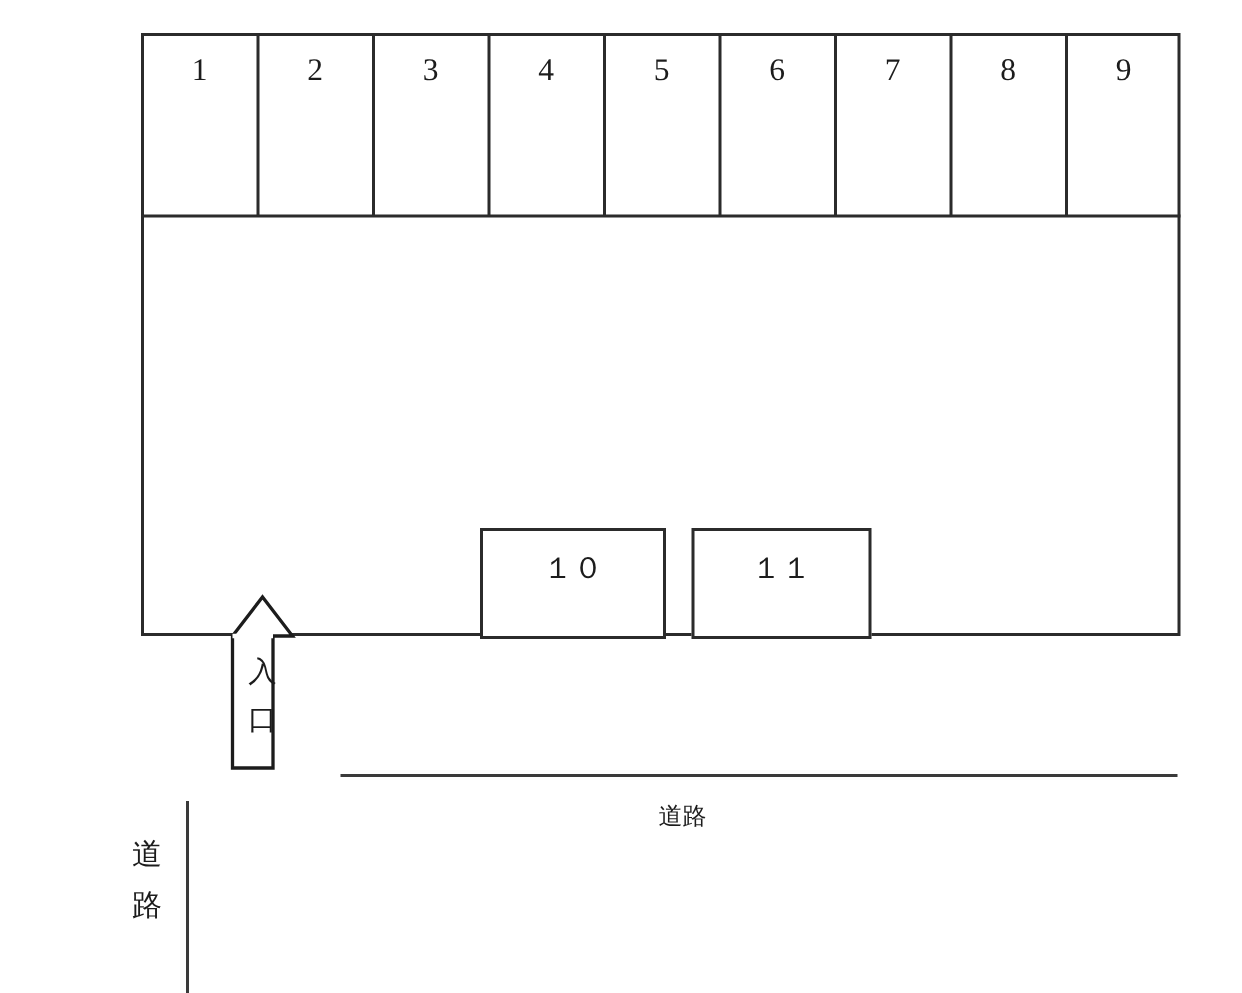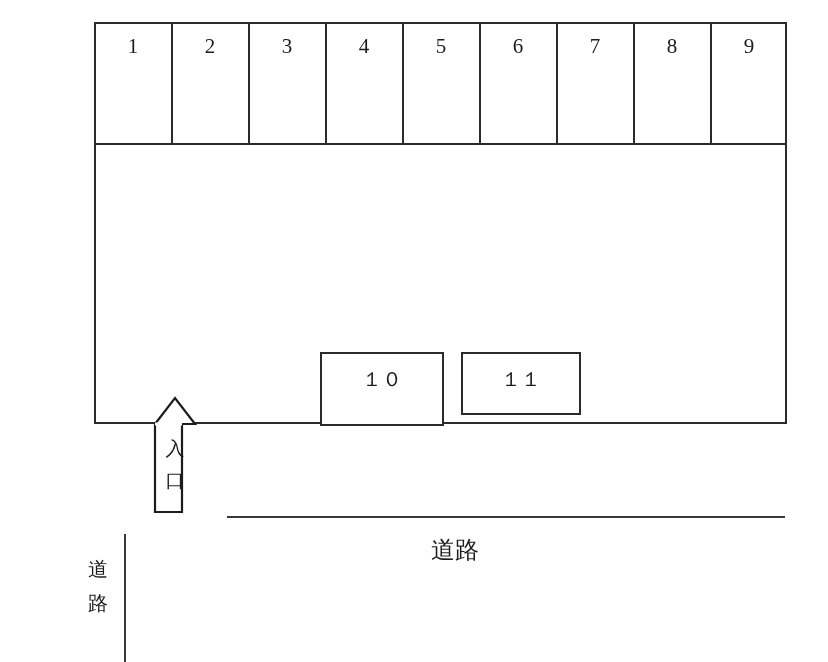--- a/index.html
+++ b/index.html
@@ -110,21 +110,21 @@
     width: 558px;
     height: 0;
     border-top: 2px solid #3a3a3a;
   }
   .road-label-horizontal {
     position: absolute;
     left: 385px;
     top: 534px;
     width: 140px;
     text-align: center;
-    font-size: 24px;
+    font-size: 16px;
     color: #1c1c1c;
     font-family: "DejaVu Sans", "Liberation Sans", sans-serif;
   }
 
   .road-line-vertical {
     position: absolute;
     left: 124px;
     top: 534px;
     width: 0;
     height: 128px;
@@ -174,21 +174,21 @@
     <div class="stall-label" style="left:479px;">6</div>
     <div class="stall-label" style="left:556px;">7</div>
     <div class="stall-label" style="left:633px;">8</div>
     <div class="stall-label" style="left:710px;">9</div>
   </div>
 
   <div class="bottom-stall" style="left:320px; top:352px; width:124px; height:74px;">
     <div class="bottom-stall-label">１０</div>
   </div>
 
-  <div class="bottom-stall" style="left:461px; top:352px; width:120px; height:63px;">
+  <div class="bottom-stall" style="left:461px; top:352px; width:120px; height:74px;">
     <div class="bottom-stall-label">１１</div>
   </div>
 
   <div class="entrance-arrow">
     <svg width="90" height="122" viewBox="0 0 90 122">
       <path d="M 25 30 L 45 4 L 65 30 L 52 30 L 52 118 L 25 118 L 25 30 Z" fill="#ffffff" stroke="#1c1c1c" stroke-width="2.2" stroke-linejoin="miter" stroke-linecap="square"></path>
       <rect x="25" y="28.5" width="27" height="3" fill="#ffffff" stroke="none"></rect>
     </svg>
   </div>
 

